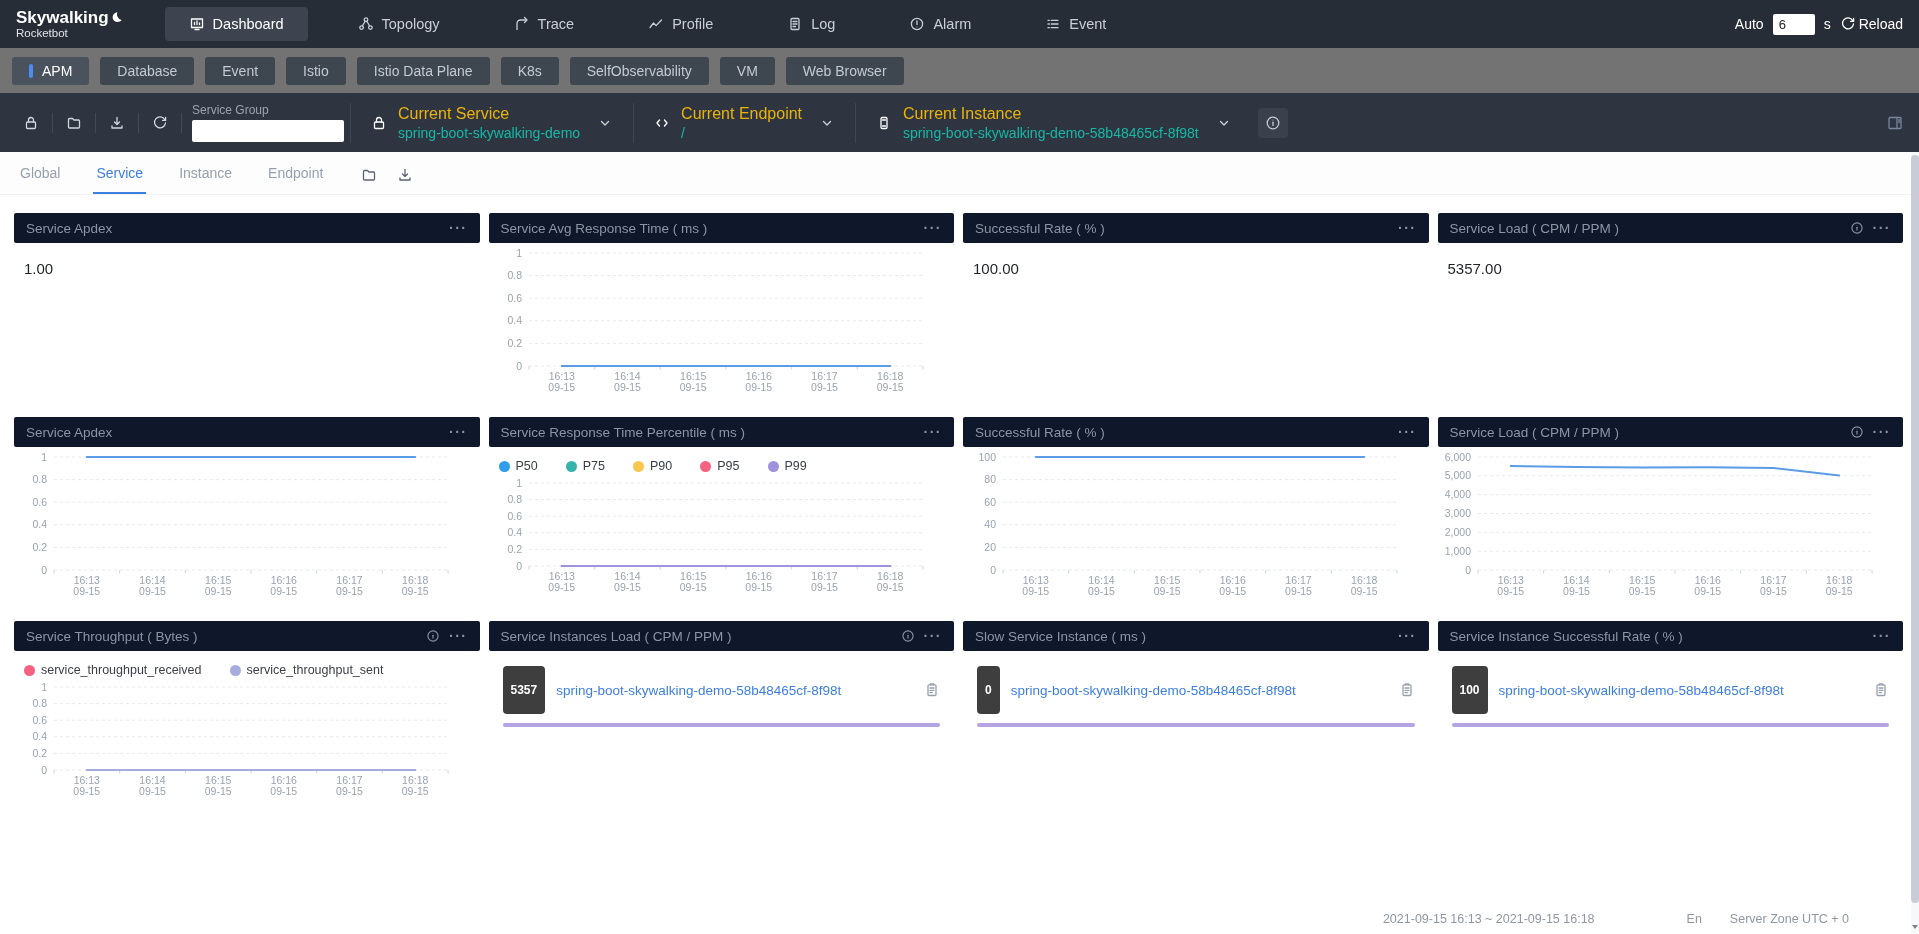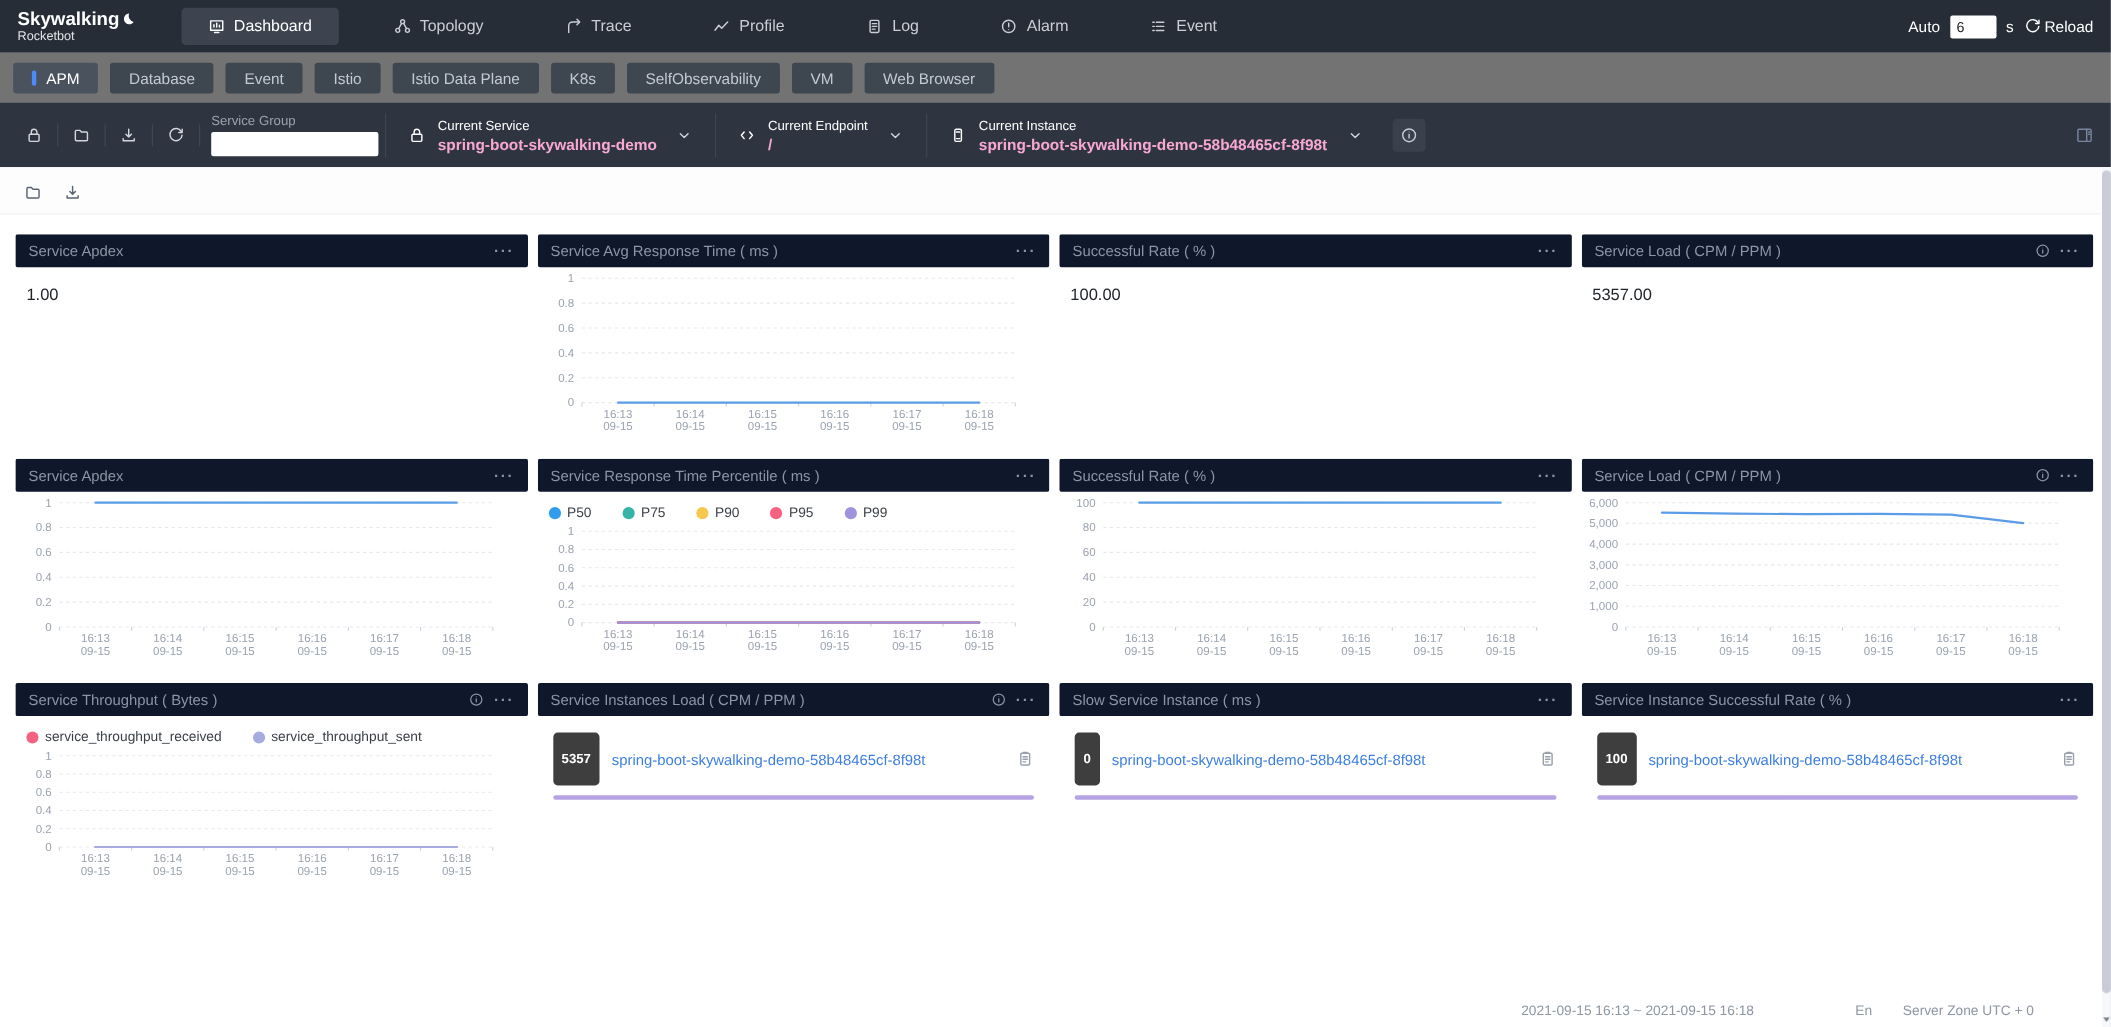--- a/index.html
+++ b/index.html
@@ -29,22 +29,22 @@
   
   .toolbar{height:59px;background:#2e3540;display:flex;align-items:center;padding:0 10px;color:#fff}
   .tool-btn{padding:0 13px;color:#d2d7dd;border-right:1px solid #414955;height:20px;display:flex;align-items:center;cursor:pointer}
   .tool-btn:last-of-type{border-right:none}
   .sg-block{margin-left:10px;display:flex;flex-direction:column;gap:3px}
   .field-label{font-size:12px;color:#9aa3af}
   .sg-input{width:152px;height:22px;border:none;border-radius:2px;padding:0 6px;font-size:13px;color:#222}
   .v-div{width:1px;height:40px;background:#3e4652;margin:0 6px}
   .selector{display:flex;align-items:center;gap:11px;padding:0 14px;cursor:pointer}
   .sel-text{display:flex;flex-direction:column;gap:2px}
-  .sel-label{font-size:12px;color:#ffffff}
-  .sel-value{font-size:14px;color:#f9a8d4;font-weight:700}
+  .sel-label{font-size:16px;color:#eab308}
+  .sel-value{font-size:14px;color:#14b8a6;font-weight:400}
   .selector .chev{color:#cfd4da;margin-left:6px}
   .info-btn{width:30px;height:30px;border-radius:4px;background:#3a414d;display:flex;align-items:center;justify-content:center;color:#c6ccd4;margin-left:12px;cursor:pointer}
   .panel-btn{margin-left:auto;margin-right:6px;color:#7886a0;cursor:pointer}
 
   
   .view-tabs{height:43px;background:#fdfdfe;display:flex;align-items:flex-end;padding:0 20px;gap:36px;border-bottom:1px solid #f1f2f5}
   .vtab{font-size:14px;color:#97a0ac;padding-bottom:13px;position:relative;cursor:pointer}
   .vtab.active{color:#3d7fe0}
   .vtab.active::after{content:"";position:absolute;left:-3px;right:-3px;bottom:0;height:2px;background:#3d7fe0}
   .vt-icons{display:flex;gap:20px;padding-bottom:11px;color:#5a6372;margin-left:2px}
@@ -311,20 +311,26 @@
     </span>
   <span class="panel-btn icon">
       <svg viewBox="0 0 16 16" width="18" height="18">
         <rect x="2" y="2.5" width="12" height="11" rx="1"></rect>
         <path d="M10 2.5v11M11.7 5h1M11.7 7h1"></path>
       </svg>
     </span>
 </div>
 
 <div class="view-tabs">
+  <div style="display:flex;gap:36px;align-items:flex-end" id="view-tabs">
+      <div class="vtab"><span>Global</span></div>
+      <div class="vtab active"><span>Service</span></div>
+      <div class="vtab"><span>Instance</span></div>
+      <div class="vtab"><span>Endpoint</span></div>
+    </div>
   <div class="vt-icons">
     <span class="icon">
         <svg viewBox="0 0 16 16">
           <path d="M2.5 4.5a1 1 0 0 1 1-1h3L8 5h4.5a1 1 0 0 1 1 1v6a1 1 0 0 1-1 1h-9a1 1 0 0 1-1-1z"></path>
         </svg>
       </span>
     <span class="icon">
         <svg viewBox="0 0 16 16">
           <path d="M8 2.5v7M5.5 7L8 9.5 10.5 7"></path>
           <path d="M3 11v2h10v-2"></path>

